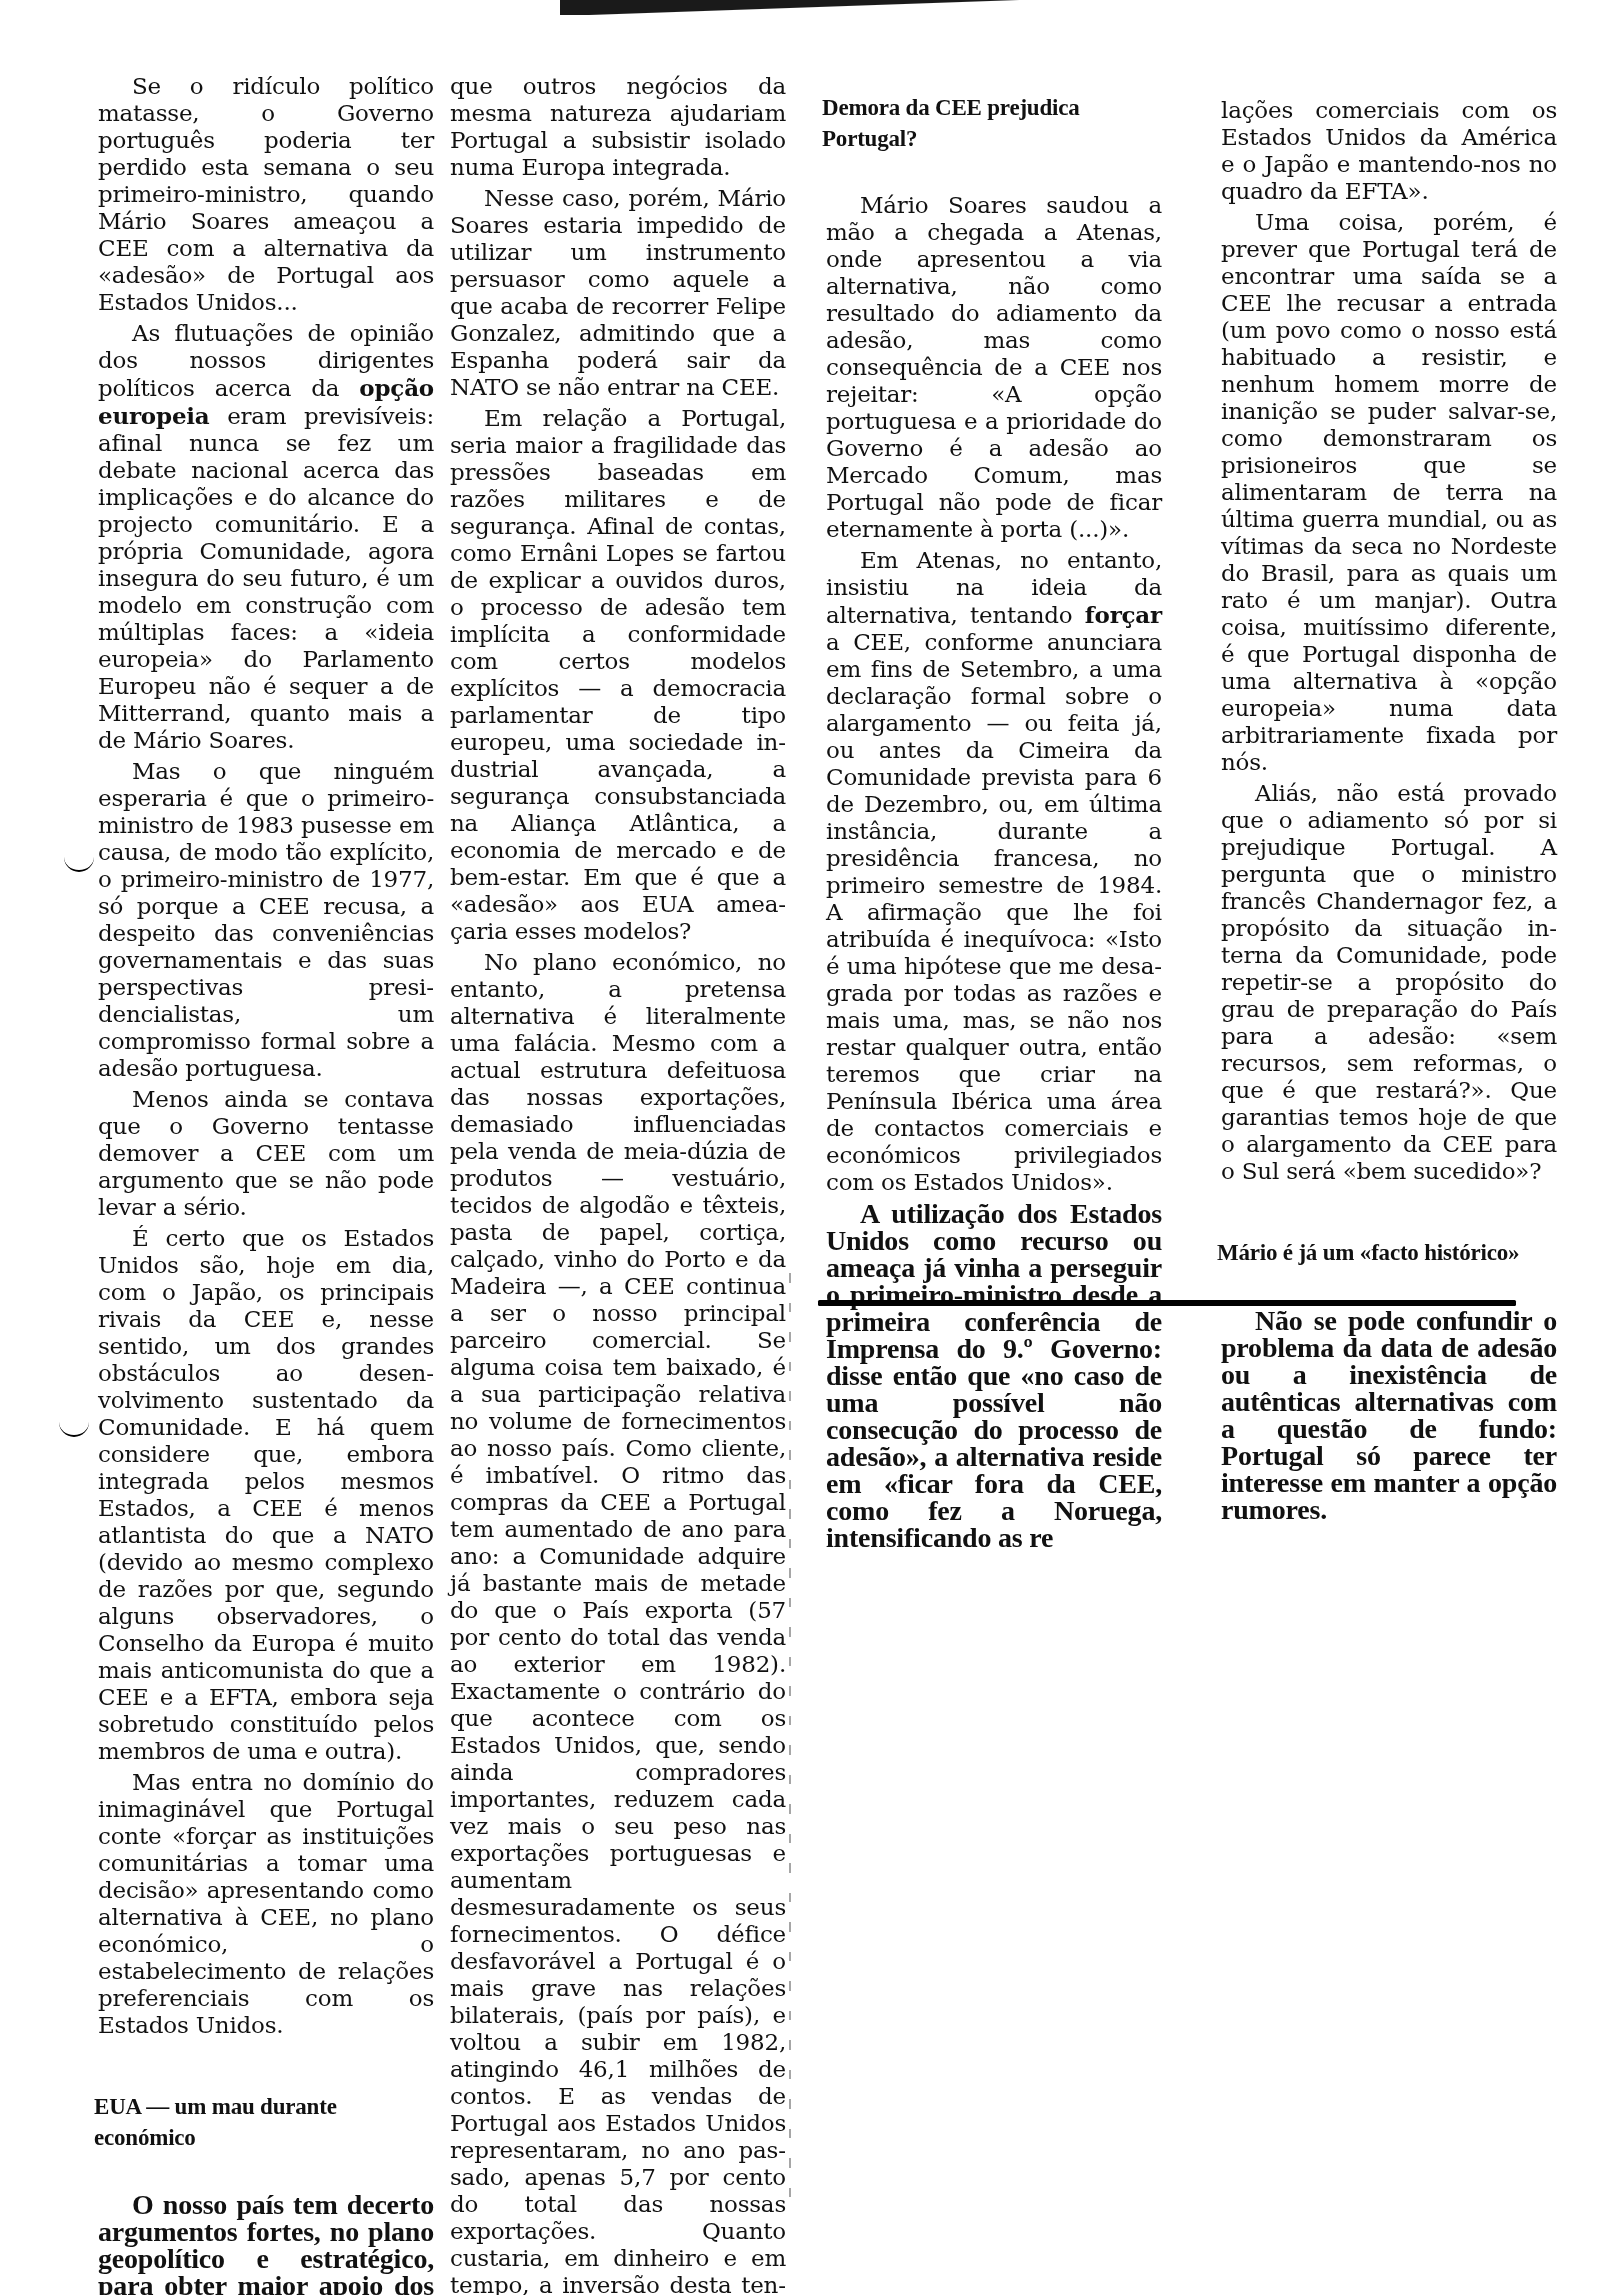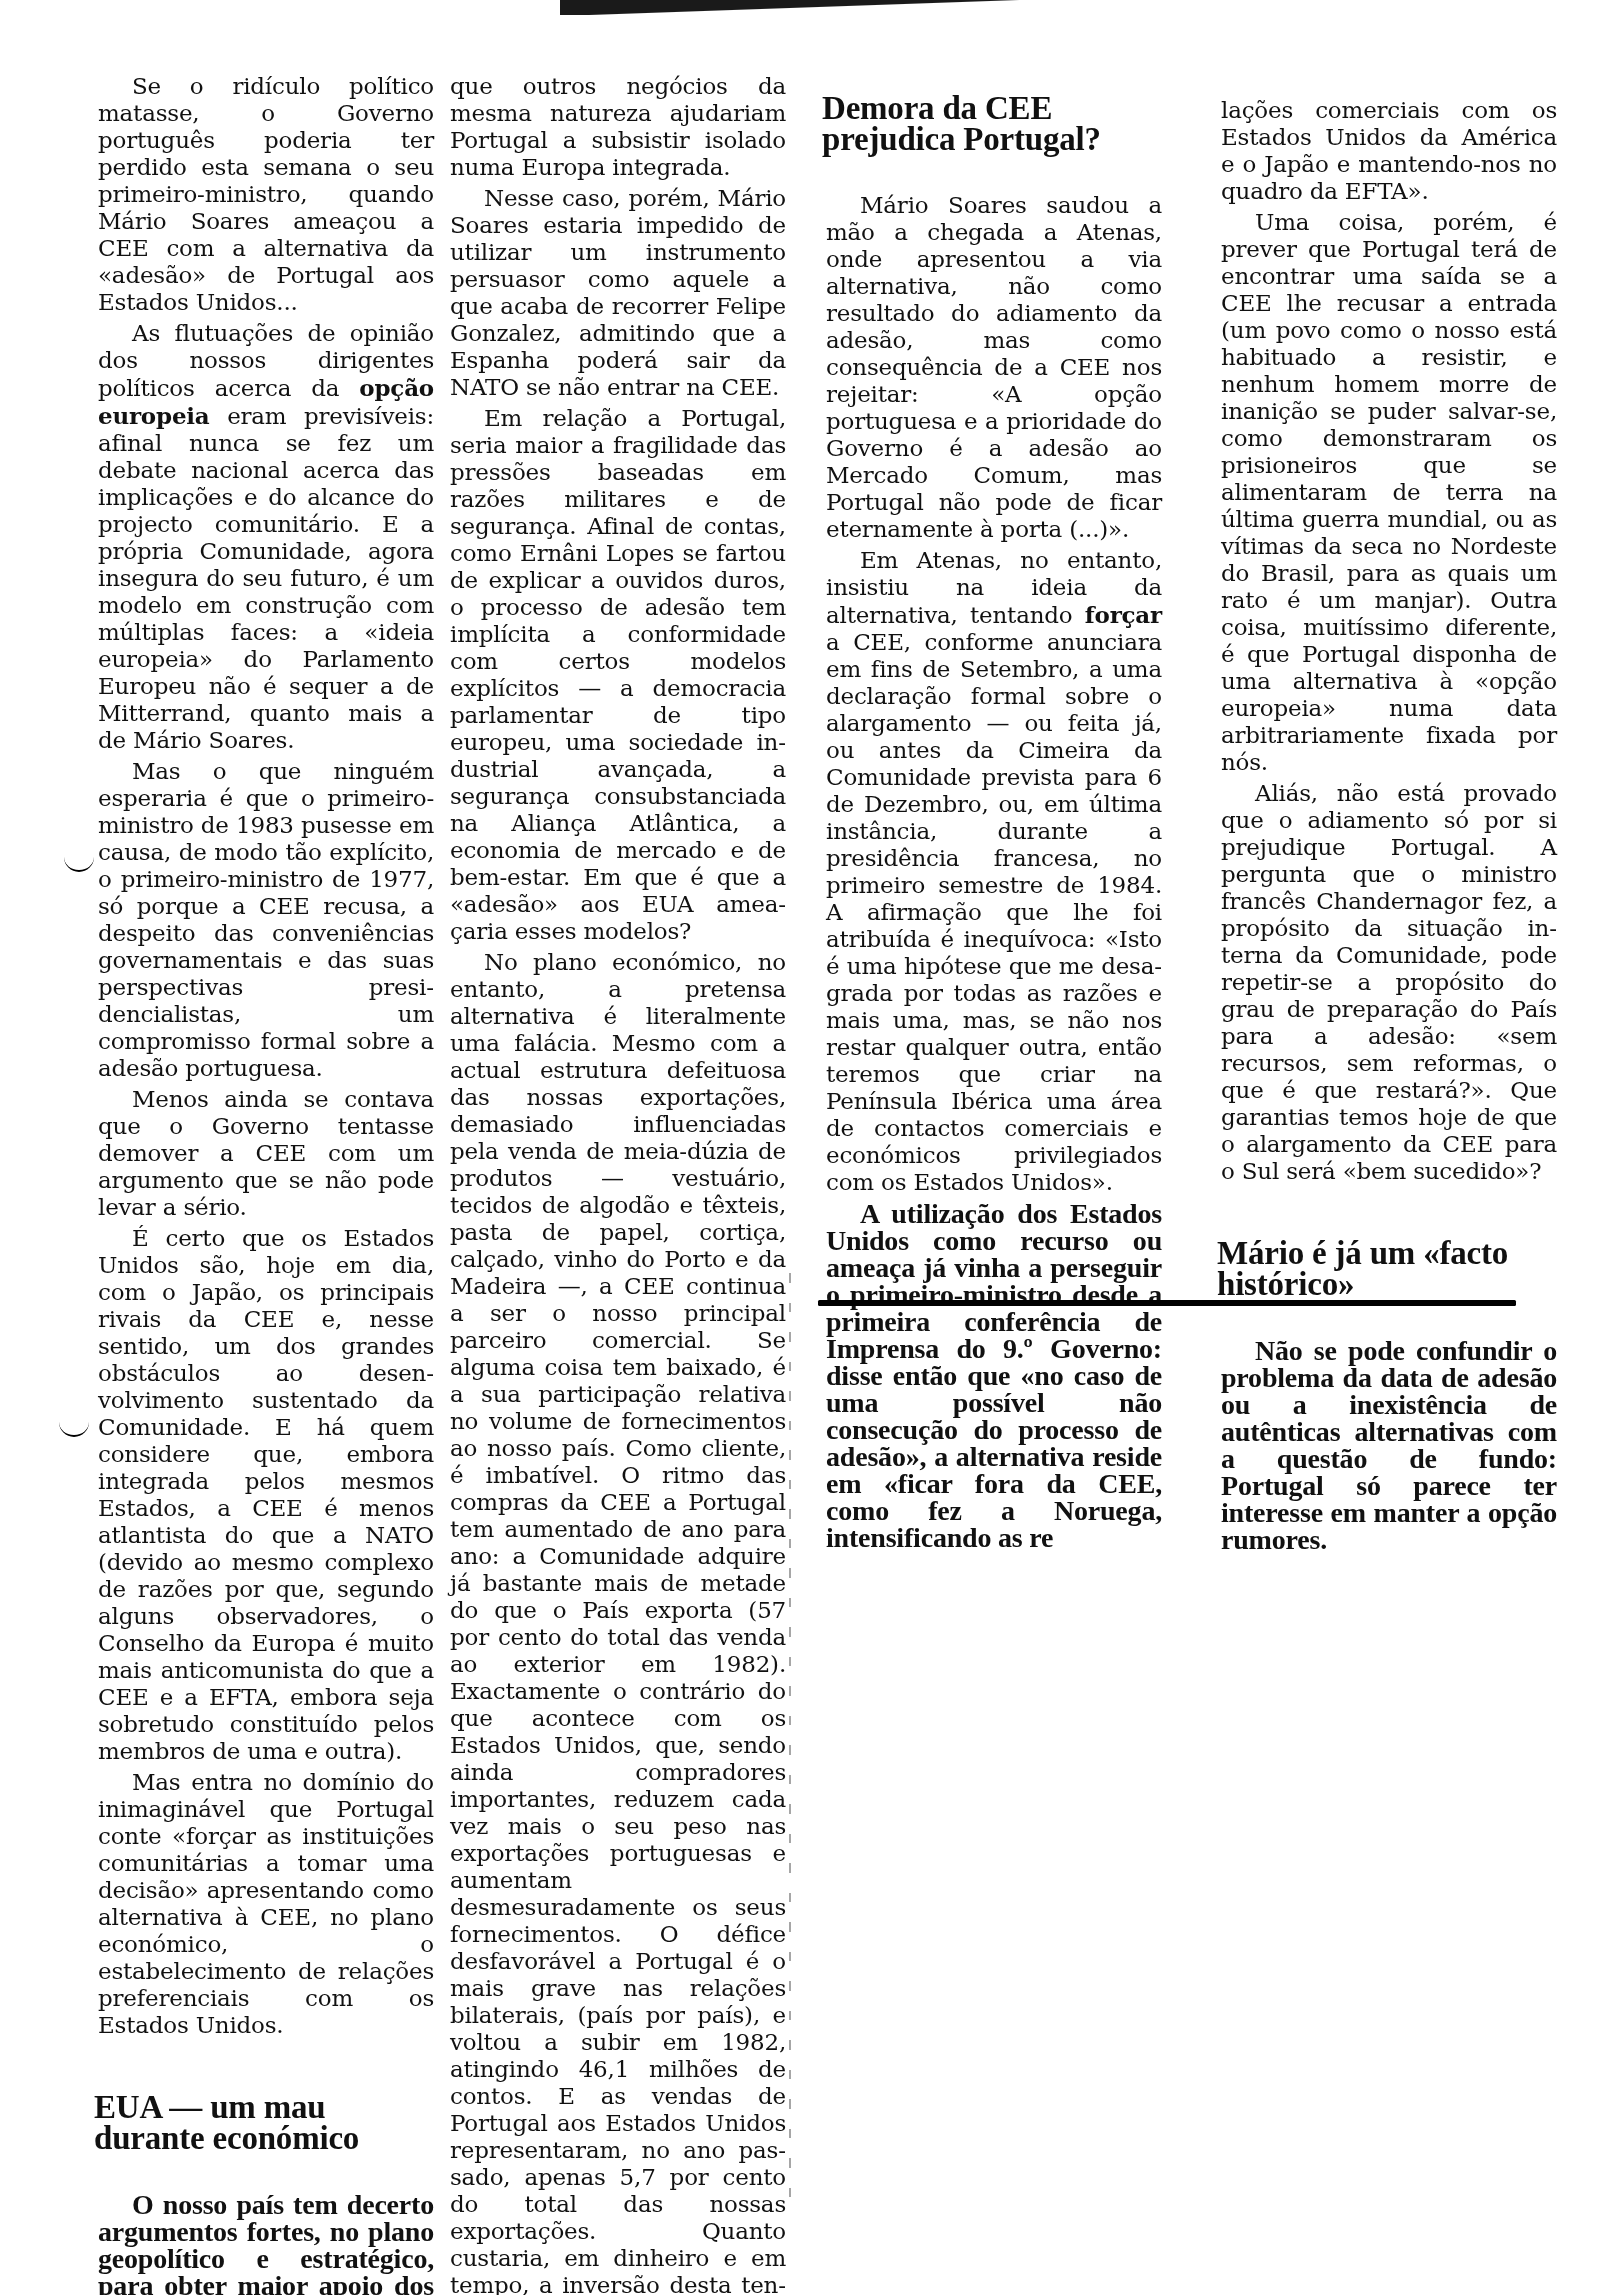--- a/index.html
+++ b/index.html
@@ -16,21 +16,21 @@
       position: absolute; top: 69px; width: 344px;
       font-size: 23px; line-height: 27px; text-align: justify;
       hyphens: manual; letter-spacing: -0.2px;
     }
     .col p { margin: 4px; text-indent: 34px; }
     .col p.noindent { text-indent: 0; }
     .col .bold-par { font-weight: bold; font-family: "Liberation Serif", serif; font-size: 28px; }
     .col b { font-weight: bold; }
     .col h2 {
       font-family: "Liberation Serif", serif; font-weight: 900;
-      font-size: 33px; line-height: 30.5px; margin: 0; text-align: left;
+      font-size: 23px; line-height: 30.5px; margin: 0; text-align: left;
       letter-spacing: -0.2px;
     }
     .col-1 { left: 94px; }
     .col-2 { left: 446px; }
     .col-3 { left: 822px; top: 93px; }
     .col-4 { left: 1217px; top: 93px; }
     .gap-l { height: 49px; }
     .gap-m { height: 34px; }
     .rule {
       position: absolute; left: 818px; top: 1300px; width: 698px; height: 5.9px;

